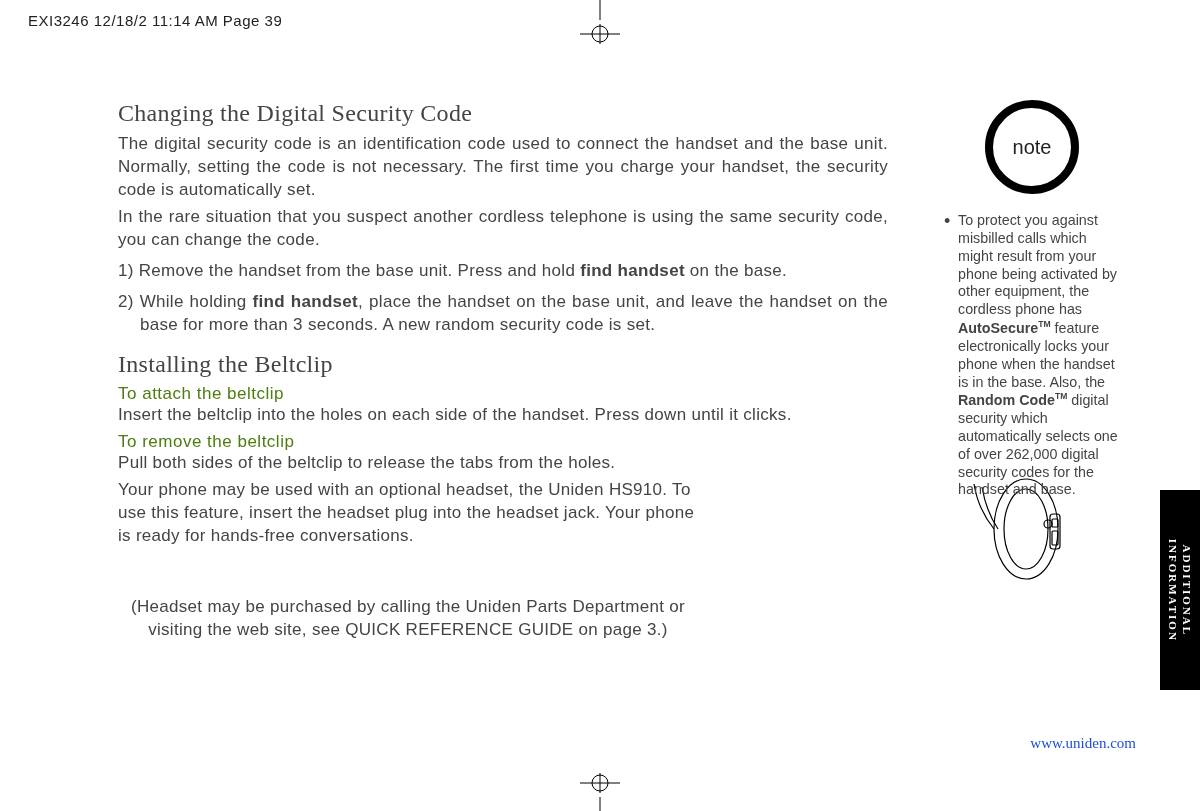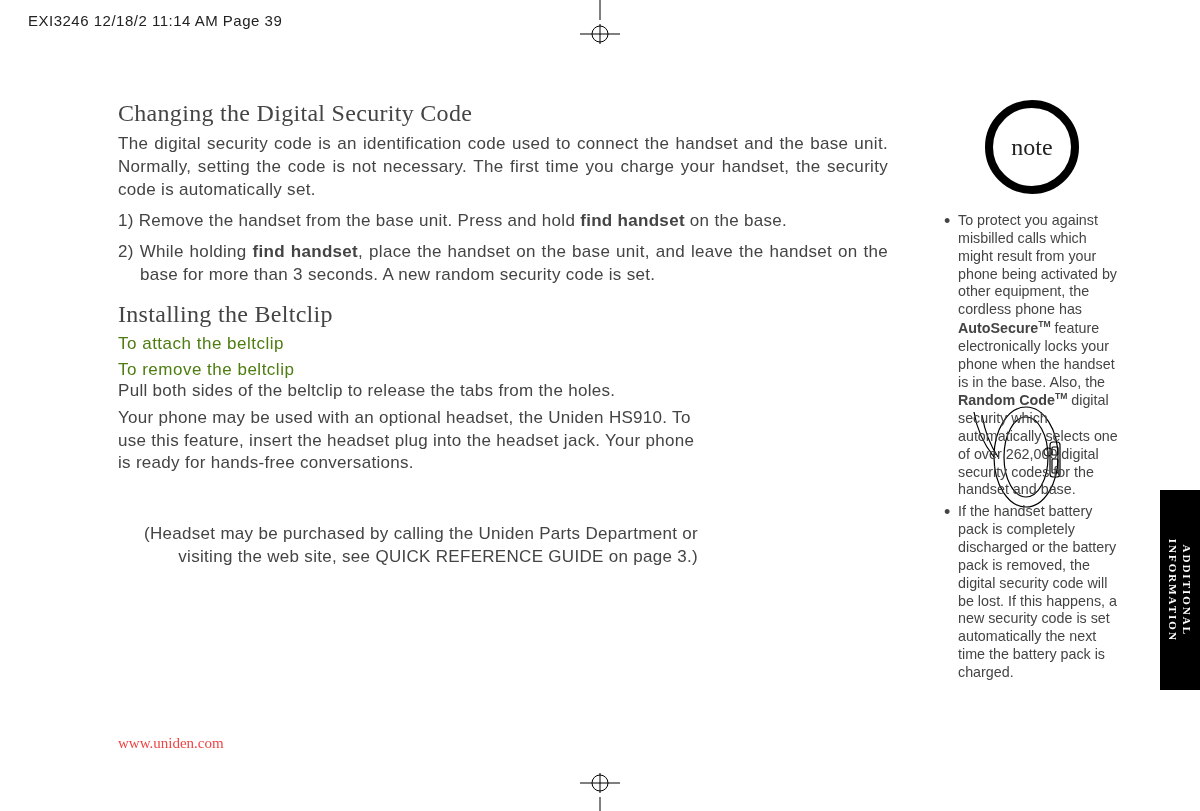--- a/index.html
+++ b/index.html
@@ -131,22 +131,22 @@
     margin-bottom: 18px;
   }
   .note-circle {
     width: 78px;
     height: 78px;
     border: 8px solid #000;
     border-radius: 50%;
     display: flex;
     align-items: center;
     justify-content: center;
-    font-family: Liberation Serif, serif;
-    font-size: 24px;
+    font-family: Liberation Sans, sans-serif;
+    font-size: 20px;
     color: #222;
   }
   .sidebar ul {
     list-style: none;
     padding: 0;
     margin: 16px;
   }
   .sidebar li {
     position: relative;
     padding-left: 14px;
@@ -160,23 +160,23 @@
     font-size: 18px;
     line-height: 1;
   }
   .footer {
     position: absolute;
     bottom: 59px;
     left: 118px;
     right: 64px;
     font-family: Georgia, serif;
     font-size: 15px;
-    color: #ef4444;
-    display: flex;
-    justify-content: space-between;
+    color: #1d4ed8;
+    display: flex;
+    justify-content: flex-end;
     align-items: baseline;
   }
   .footer-right {
     font-weight: bold;
     letter-spacing: 2px;
     font-size: 15px;
   }
   .page-num {
     font-size: 17px;
   }
@@ -202,36 +202,38 @@
 <div class="side-tab">
   <div class="side-tab-text">
     <span>ADDITIONAL</span><br><span>INFORMATION</span>
   </div>
 </div>
 
 <div class="content">
 
   <div class="h1">Changing the Digital Security Code</div>
   <p class="body-sans">The digital security code is an identification code used to connect the handset and the base unit. Normally, setting the code is not necessary. The first time you charge your handset, the security code is automatically set.</p>
+  <p class="body-sans">In the rare situation that you suspect another cordless telephone is using the same security code, you can change the code.</p>
   <p class="step">
     <span>1) Remove the handset from the base unit. Press and hold </span><span class="bold-ital">find handset</span><span> on the base.</span>
   </p>
   <p class="step">
     <span>2) While holding </span><span class="bold-ital">find handset</span><span>, place the handset on the base unit, and leave the handset on the base for more than 3 seconds. A new random security code is set.</span>
   </p>
 
   <div class="h1 section-gap">Installing the Beltclip</div>
   <div class="sub-bold">To attach the beltclip</div>
+  <p class="body-sans">Insert the beltclip into the holes on each side of the handset. Press down until it clicks.</p>
   <div class="sub-bold">To remove the beltclip</div>
   <p class="body-sans">Pull both sides of the beltclip to release the tabs from the holes.</p>
 
   <div class="headset-wrap">
     <div class="headset-block">
       <p class="body-sans" style="text-align:left;">Your phone may be used with an optional headset, the Uniden HS910. To use this feature, insert the headset plug into the headset jack. Your phone is ready for hands-free conversations.</p>
-      <p class="body-sans" style="text-align:right;margin-top:48px;">(Headset may be purchased by calling the Uniden Parts Department or visiting the web site, see QUICK REFERENCE GUIDE on page 3.)</p>
+      <p class="body-sans" style="text-align:center;margin-top:48px;">(Headset may be purchased by calling the Uniden Parts Department or visiting the web site, see QUICK REFERENCE GUIDE on page 3.)</p>
     </div>
     <div class="headset-img">
       <svg width="110" height="120" viewBox="0 0 110 120">
         <g fill="none" stroke="#000" stroke-width="1.2">
           <ellipse cx="58" cy="60" rx="32" ry="50"></ellipse>
           <ellipse cx="58" cy="60" rx="22" ry="40"></ellipse>
           <rect x="82" y="45" width="10" height="35" rx="3"></rect>
           <rect x="84" y="50" width="6" height="8" rx="1"></rect>
           <rect x="84" y="62" width="6" height="14" rx="1"></rect>
           <circle cx="80" cy="55" r="4"></circle>
@@ -244,21 +246,20 @@
 </div>
 
 <div class="sidebar">
   <div class="note-icon">
     <div class="note-circle">note</div>
   </div>
   <ul>
     <li>
       <span>To protect you against misbilled calls which might result from your phone being activated by other equipment, the cordless phone has </span><span class="bold-ital"><span>AutoSecure</span><span class="tm">TM</span></span><span> feature electronically locks your phone when the handset is in the base. Also, the </span><span class="bold-ital"><span>Random Code</span><span class="tm">TM</span></span><span> digital security which automatically selects one of over 262,000 digital security codes for the handset and base.</span>
     </li>
-    <li>If the handset battery pack is completely discharged or the battery pack is removed, the digital security code will be lost. If this happens, a new security code is set automatically the next time the battery pack is charged.</li>
   </ul>
 </div>
 
 <div class="footer">
   <span>www.uniden.com</span>
 </div>
 
 <div class="crop-marks-bottom">
 <svg width="60" height="48" viewBox="0 0 60 48">
   <line x1="10" y1="14" x2="50" y2="14" stroke="#000" stroke-width="1"></line>

